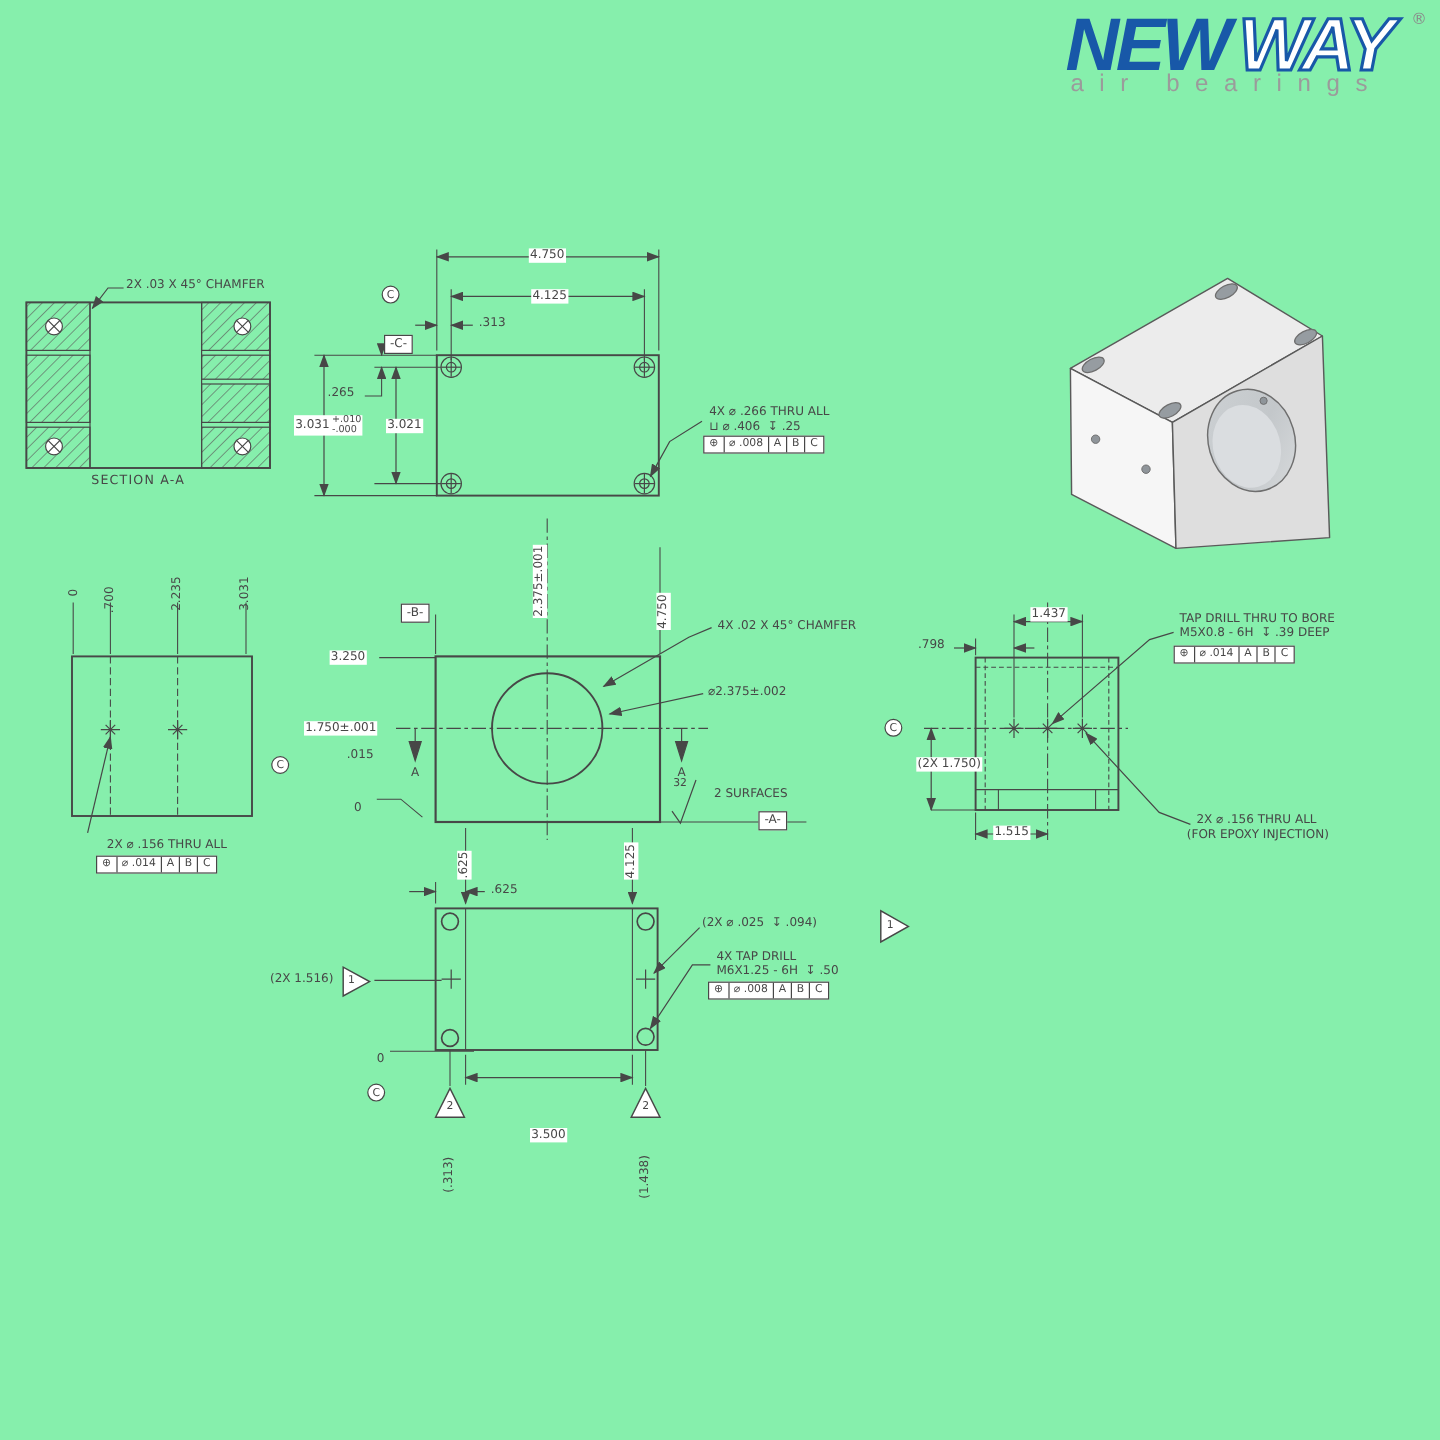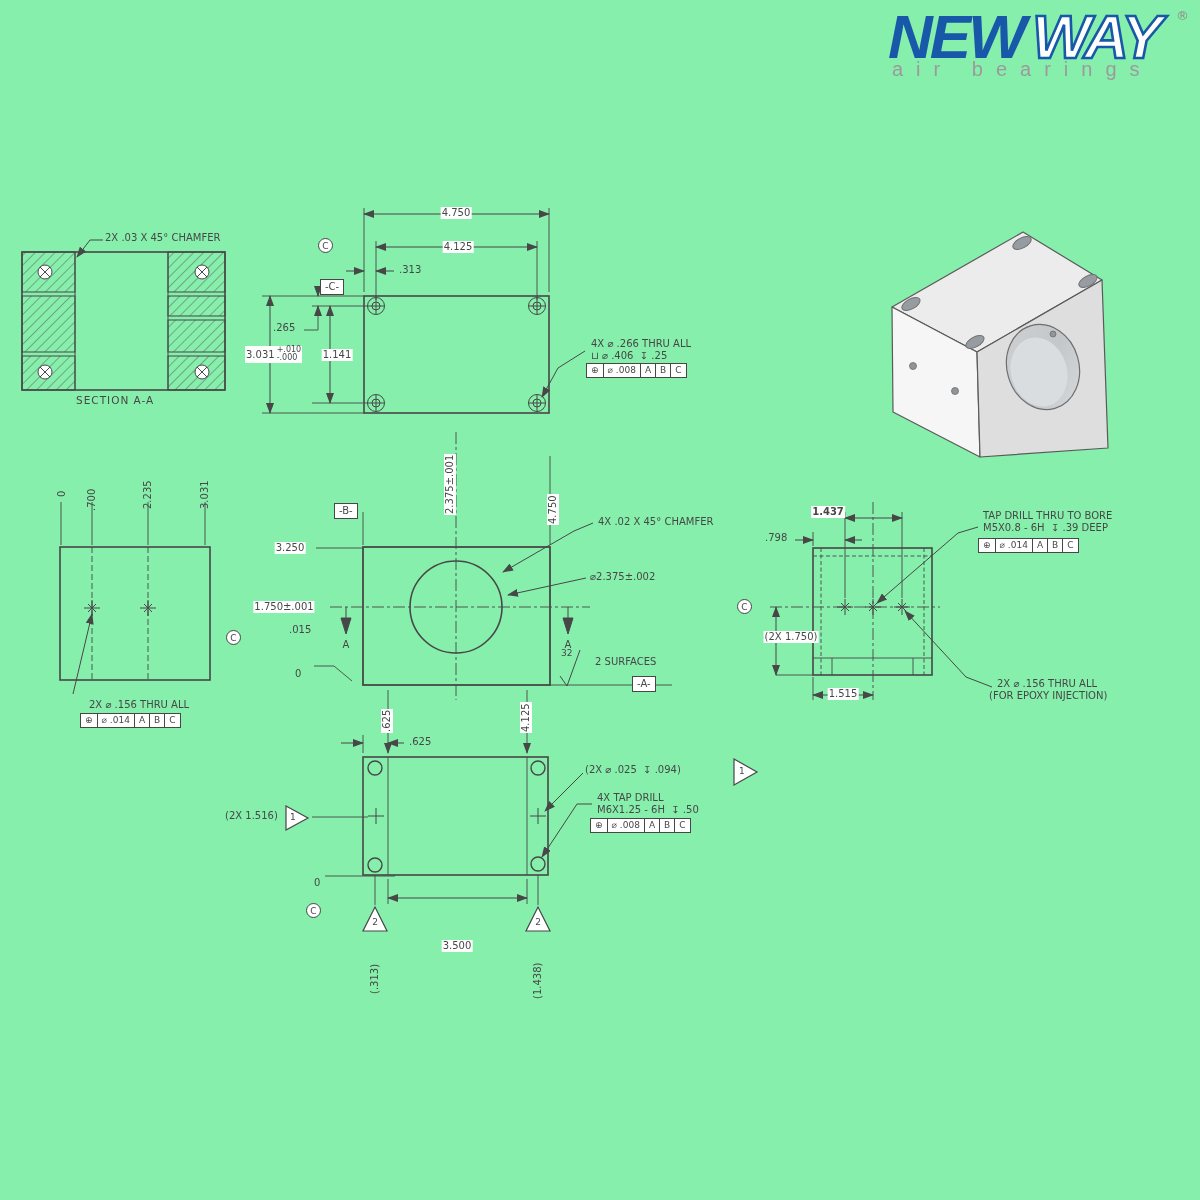--- a/index.html
+++ b/index.html
@@ -253,21 +253,21 @@
 <div class="lbl bg ctr" style="left:458px;top:241px;">4.125</div>
 <div class="lbl" style="left:398px;top:264px;">.313</div>
 <div class="lbl" style="left:272px;top:322px;">.265</div>
 <div class="lbl bg" style="left:245px;top:346px;display:flex;align-items:center;gap:2px;">
   <span>3.031</span>
   <span style="display:flex;flex-direction:column;font-size:8px;line-height:1.05;">
     <span>+.010</span>
     <span>-.000</span>
   </span>
 </div>
-<div class="lbl bg ctr" style="left:337px;top:349px;">1.141</div>
+<div class="lbl bg ctr" style="left:337px;top:349px;">3.021</div>
 <div class="dflag" style="left:320px;top:279px;">-C-</div>
 <div class="dcircle" style="left:318px;top:238px;">C</div>
 <div class="lbl" style="left:590px;top:338px;">4X ⌀ .266 THRU ALL</div>
 <div class="lbl" style="left:590px;top:350px;">⊔ ⌀ .406  ↧ .25</div>
 <div class="fcf" style="left:586px;top:363px;">
   <span>⊕</span>
   <span>⌀ .008</span>
   <span>A</span>
   <span>B</span>
   <span>C</span>
@@ -295,21 +295,21 @@
 <div class="lbl" style="left:589px;top:571px;">⌀2.375±.002</div>
 <div class="lbl" style="left:288px;top:624px;">.015</div>
 <div class="lbl" style="left:294px;top:668px;">0</div>
 <div class="lbl sm" style="left:560px;top:648px;">32</div>
 <div class="lbl" style="left:594px;top:656px;">2 SURFACES</div>
 <div class="dflag" style="left:632px;top:676px;">-A-</div>
 <div class="lbl ctr" style="left:346px;top:639px;">A</div>
 <div class="lbl ctr" style="left:568px;top:639px;">A</div>
 <div class="dcircle" style="left:226px;top:630px;">C</div>
 
-<div class="lbl bg ctr" style="left:828px;top:506px;font-weight:bold;">1.437</div>
+<div class="lbl bg ctr" style="left:874px;top:506px;">1.437</div>
 <div class="lbl" style="left:764px;top:532px;">.798</div>
 <div class="lbl bg ctr" style="left:791px;top:631px;">(2X 1.750)</div>
 <div class="lbl bg ctr" style="left:843px;top:688px;">1.515</div>
 <div class="dcircle" style="left:737px;top:599px;">C</div>
 <div class="lbl" style="left:982px;top:510px;">TAP DRILL THRU TO BORE</div>
 <div class="lbl" style="left:982px;top:522px;">M5X0.8 - 6H  ↧ .39 DEEP</div>
 <div class="fcf" style="left:978px;top:538px;">
   <span>⊕</span>
   <span>⌀ .014</span>
   <span>A</span>

